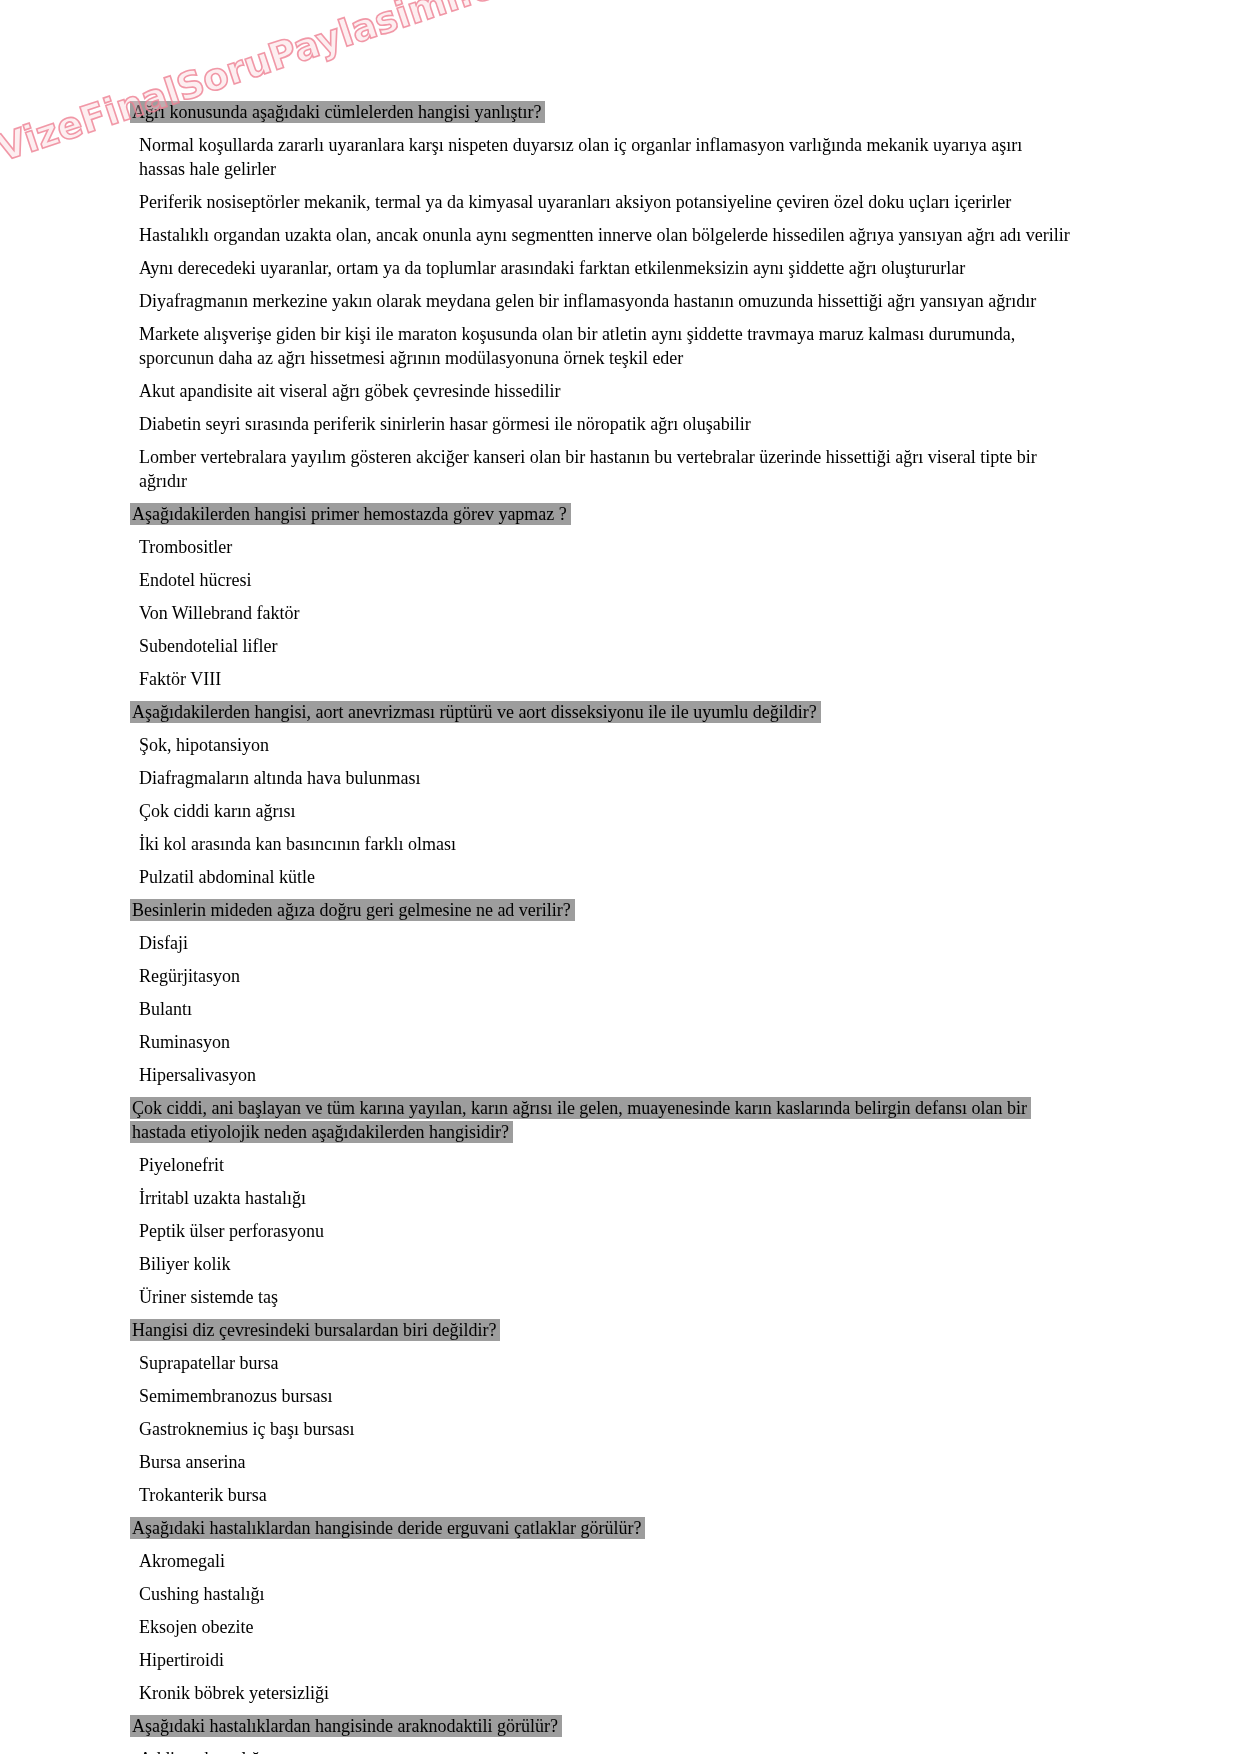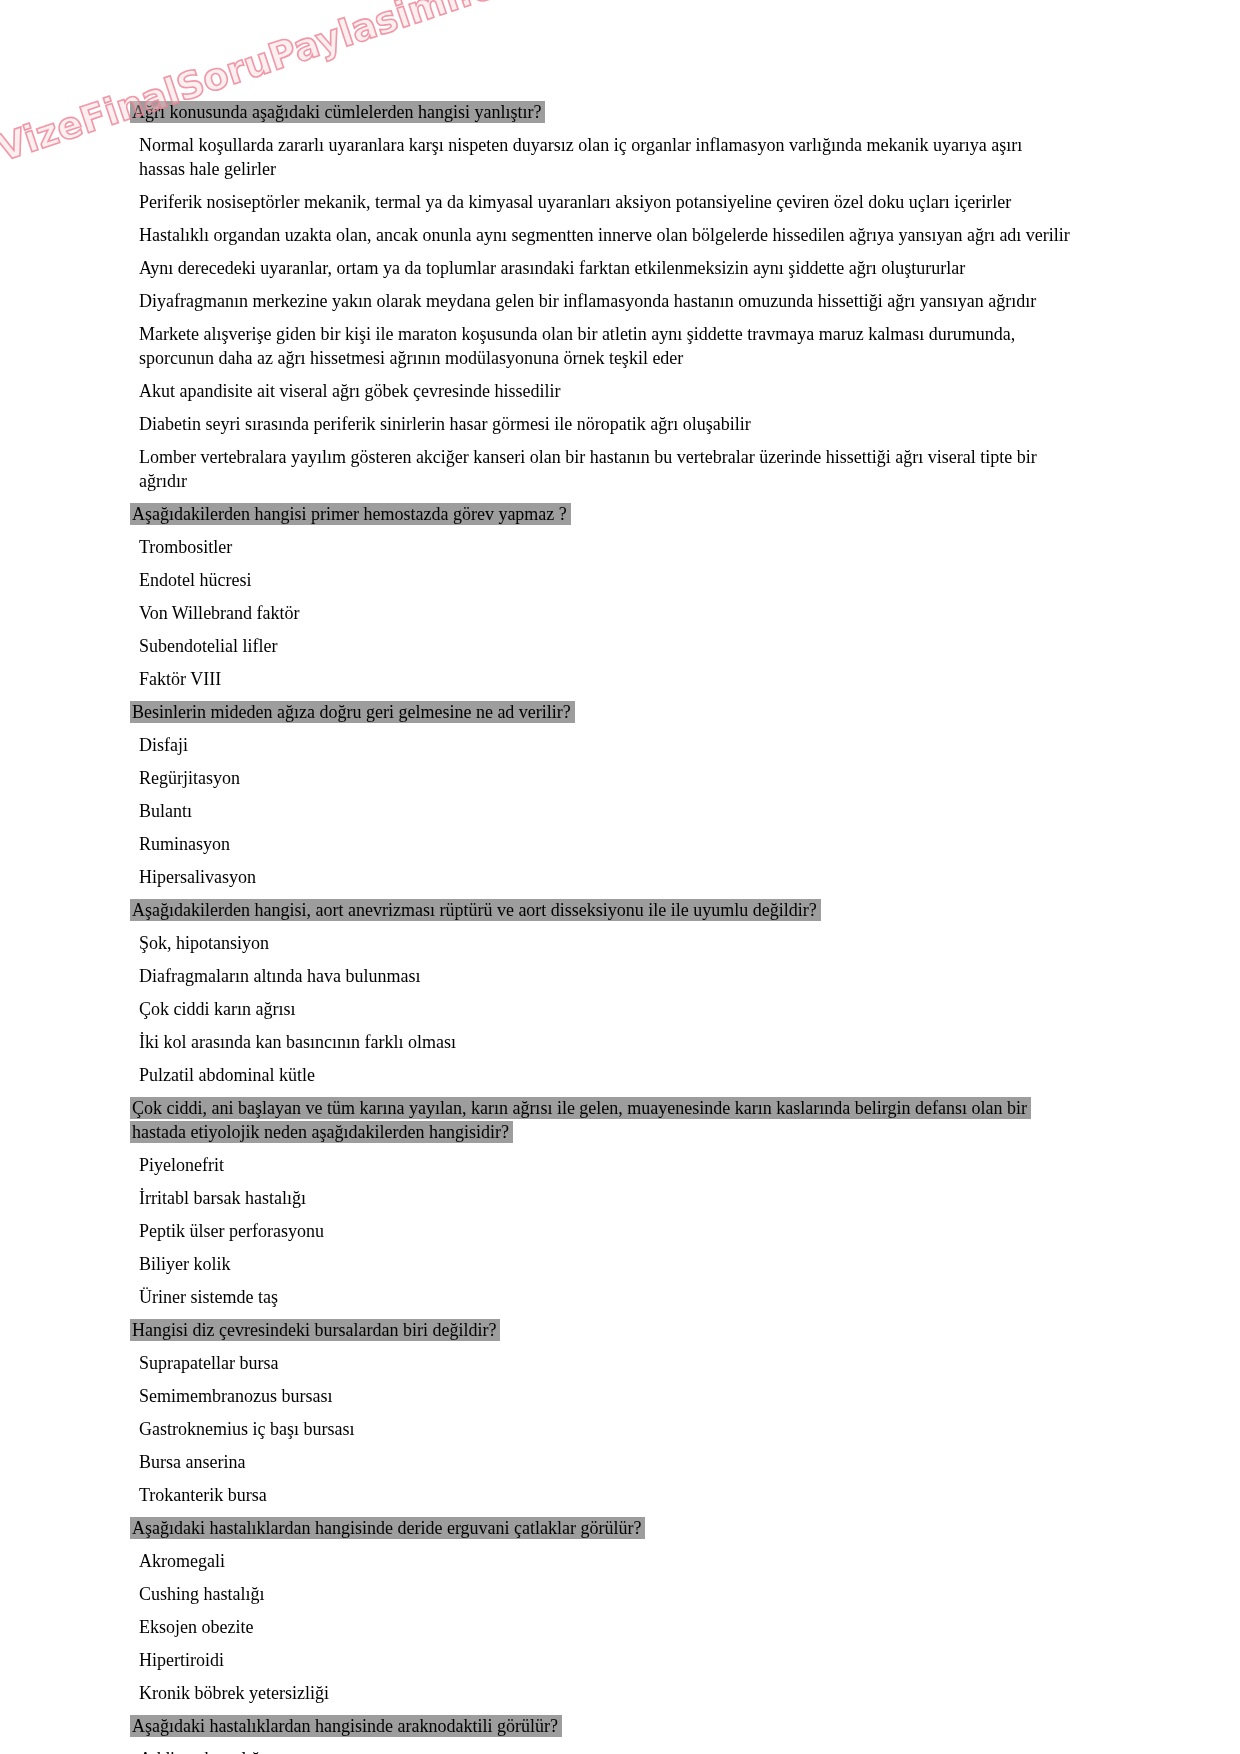--- a/index.html
+++ b/index.html
@@ -77,39 +77,39 @@
       </div>
       <div class="q-block">
         <div class="q-line"><span class="q-highlight">Aşağıdakilerden hangisi primer hemostazda görev yapmaz ?</span></div>
         <div class="option-line">Trombositler</div>
         <div class="option-line">Endotel hücresi</div>
         <div class="option-line">Von Willebrand faktör</div>
         <div class="option-line">Subendotelial lifler</div>
         <div class="option-line">Faktör VIII</div>
       </div>
       <div class="q-block">
+        <div class="q-line"><span class="q-highlight">Aşağıdakilerden hangisi, aort anevrizması rüptürü ve aort disseksiyonu ile ile uyumlu değildir?</span></div>
+        <div class="option-line">Şok, hipotansiyon</div>
+        <div class="option-line">Diafragmaların altında hava bulunması</div>
+        <div class="option-line">Çok ciddi karın ağrısı</div>
+        <div class="option-line">İki kol arasında kan basıncının farklı olması</div>
+        <div class="option-line">Pulzatil abdominal kütle</div>
+      </div>
+      <div class="q-block">
         <div class="q-line"><span class="q-highlight">Besinlerin mideden ağıza doğru geri gelmesine ne ad verilir?</span></div>
         <div class="option-line">Disfaji</div>
         <div class="option-line">Regürjitasyon</div>
         <div class="option-line">Bulantı</div>
         <div class="option-line">Ruminasyon</div>
         <div class="option-line">Hipersalivasyon</div>
       </div>
       <div class="q-block">
-        <div class="q-line"><span class="q-highlight">Aşağıdakilerden hangisi, aort anevrizması rüptürü ve aort disseksiyonu ile ile uyumlu değildir?</span></div>
-        <div class="option-line">Şok, hipotansiyon</div>
-        <div class="option-line">Diafragmaların altında hava bulunması</div>
-        <div class="option-line">Çok ciddi karın ağrısı</div>
-        <div class="option-line">İki kol arasında kan basıncının farklı olması</div>
-        <div class="option-line">Pulzatil abdominal kütle</div>
-      </div>
-      <div class="q-block">
         <div class="q-line"><span class="q-highlight">Çok ciddi, ani başlayan ve tüm karına yayılan, karın ağrısı ile gelen, muayenesinde karın kaslarında belirgin defansı olan bir hastada etiyolojik neden aşağıdakilerden hangisidir?</span></div>
         <div class="option-line">Piyelonefrit</div>
-        <div class="option-line">İrritabl barsak hastalığı</div>
+        <div class="option-line">İrritabl uzakta hastalığı</div>
         <div class="option-line">Peptik ülser perforasyonu</div>
         <div class="option-line">Biliyer kolik</div>
         <div class="option-line">Üriner sistemde taş</div>
       </div>
       <div class="q-block">
         <div class="q-line"><span class="q-highlight">Hangisi diz çevresindeki bursalardan biri değildir?</span></div>
         <div class="option-line">Suprapatellar bursa</div>
         <div class="option-line">Semimembranozus bursası</div>
         <div class="option-line">Gastroknemius iç başı bursası</div>
         <div class="option-line">Bursa anserina</div>

